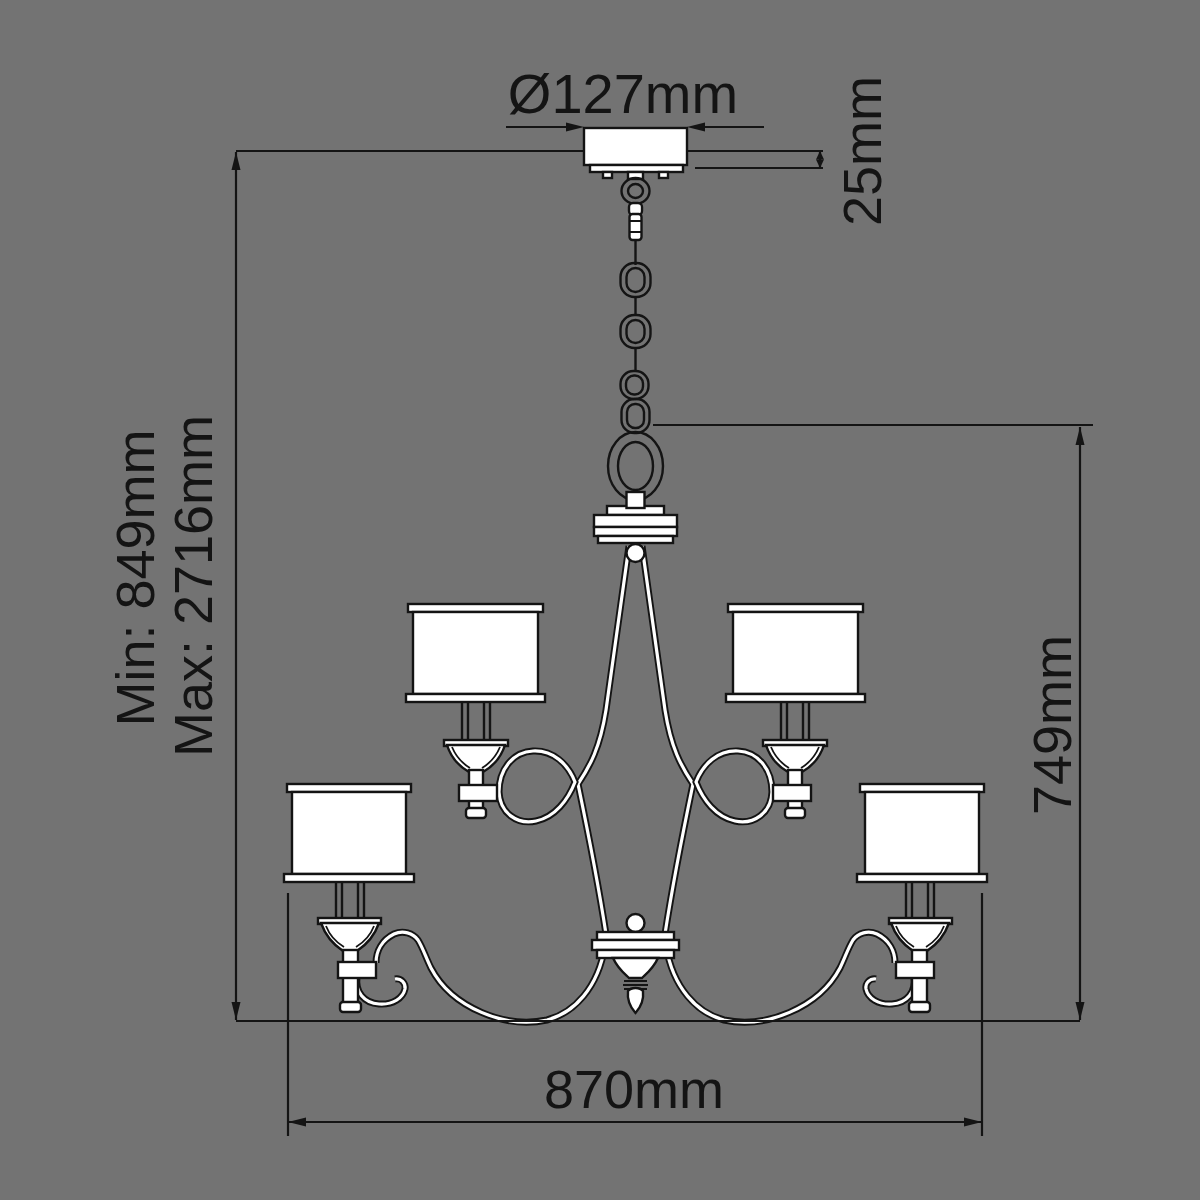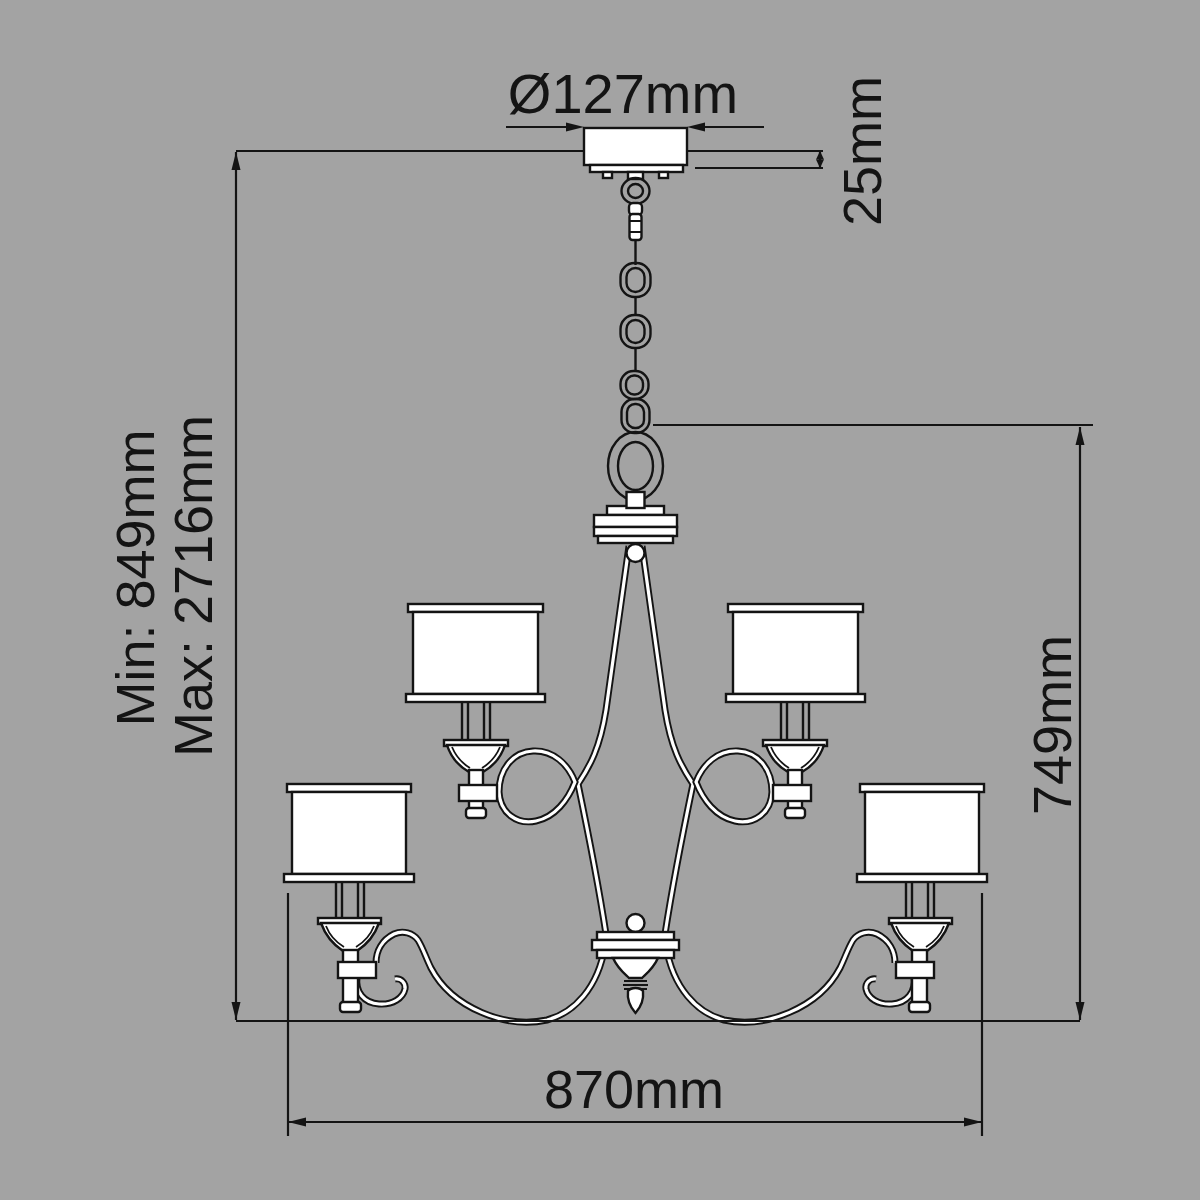--- a/index.html
+++ b/index.html
@@ -1,16 +1,16 @@
 <!DOCTYPE html>
 <html><head>
 <meta charset="utf-8">
 <style>
   html,body{margin:0;padding:0;background:#fff;}
-  .page{width:1200px;height:1200px;background:#a3a3a3;position:relative;overflow:hidden;}
+  .page{width:1200px;height:1200px;background:#737373;position:relative;overflow:hidden;}
   svg{display:block;}
   text{font-family:"Liberation Sans", sans-serif; fill:#141414;}
   .dim-label{font-size:54px;}
   .dim-label-big{font-size:56px;}
   .dim{stroke:#141414;stroke-width:2.2;fill:none;}
   .arr{fill:#141414;stroke:none;}
   .ln{stroke:#141414;stroke-width:2.4;fill:none;}
   .thin{stroke:#141414;stroke-width:1.8;fill:none;}
   .wfill{fill:#ffffff;stroke:#141414;stroke-width:2.4;}
   .dbl-o{fill:none;stroke:#141414;stroke-width:7;}

